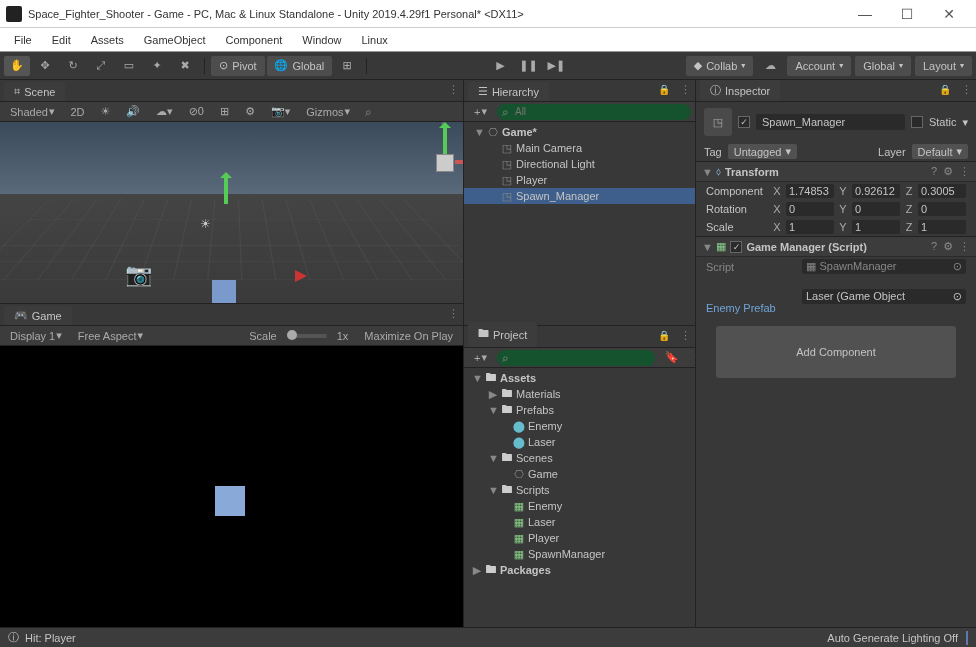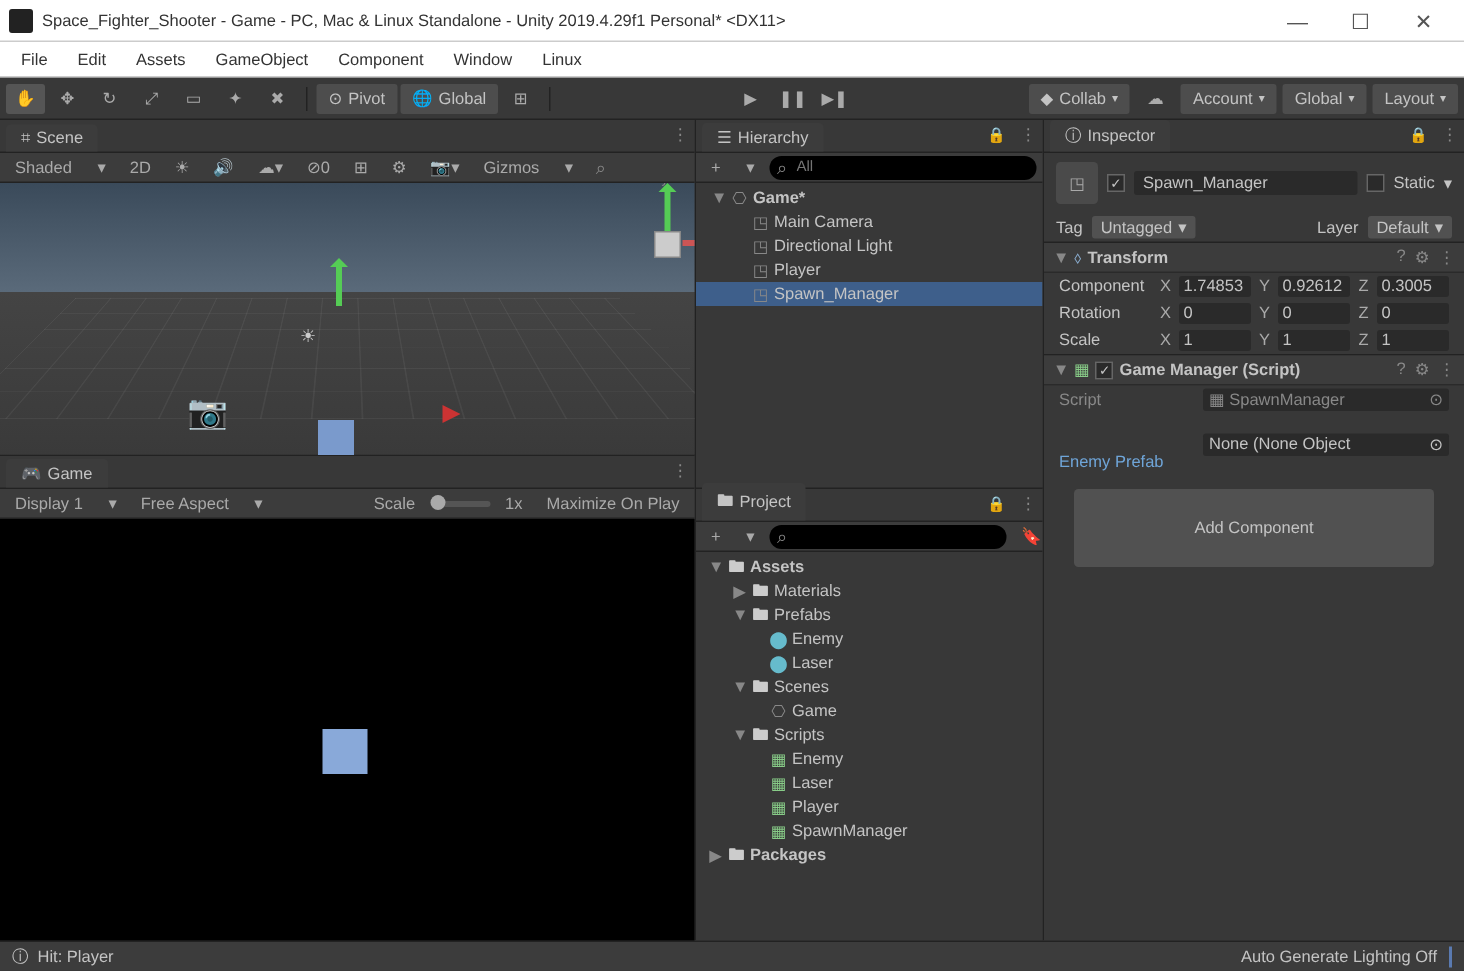--- a/index.html
+++ b/index.html
@@ -35,30 +35,30 @@
 .arrow-y::before { content: ''; position: absolute; top: -8px; left: -4px; border: 6px solid transparent; border-bottom-color: #5c5; }
 .arrow-x { position: absolute; left: 10px; top: 28px; width: 28px; height: 4px; background: #c55; }
 .arrow-x::before { content: ''; position: absolute; right: -8px; top: -4px; border: 6px solid transparent; border-left-color: #c55; }
 .gizmo-label { position: absolute; font-size: 9px; color: #888; }
 .camera-icon-scene { position: absolute; left: 125px; top: 140px; color: #eee; font-size: 22px; }
 .cube-scene { position: absolute; left: 212px; top: 158px; width: 24px; height: 24px; background: #7a9acc; }
 .light-icon-scene { position: absolute; left: 200px; top: 95px; color: #ccc; font-size: 12px; }
 .cone-red { position: absolute; left: 295px; top: 148px; width: 0; height: 0; border-left: 12px solid #c33; border-top: 6px solid transparent; border-bottom: 6px solid transparent; }
 .game-view { flex: 1; background: #000; position: relative; }
 .game-cube { position: absolute; left: 215px; top: 140px; width: 30px; height: 30px; background: #89a9d9; }
-.scene-tb-item { padding: 1px 6px; color: #aaa; cursor: pointer; display: flex; align-items: center; gap: 17px; border-radius: 2px; }
+.scene-tb-item { padding: 1px 6px; color: #aaa; cursor: pointer; display: flex; align-items: center; gap: 1px; border-radius: 2px; }
 .hierarchy-area { flex: 1; background: #383838; overflow: auto; padding: 2px 0; }
 .hier-row { display: flex; align-items: center; height: 16px; padding-left: 4px; color: #c4c4c4; cursor: pointer; gap: 2px; }
 .hier-row.selected { background: #3e5f8b; }
 .hier-arrow { width: 10px; text-align: center; color: #888; }
 .hier-icon { width: 14px; text-align: center; color: #888; }
 .project-browser { flex: 1; background: #383838; overflow: auto; padding: 2px 0; }
 .proj-row { display: flex; align-items: center; height: 16px; color: #c4c4c4; cursor: pointer; gap: 2px; }
 .proj-row.folder .hier-icon { color: #ccc; }
-.search-field { flex: 1; background: #000000; border: none; border-radius: 10px; height: 16px; padding: 0 8px 0 18px; color: #ccc; font-size: 10px; outline: none; }
+.search-field { flex: 1; background: #14532d; border: none; border-radius: 10px; height: 16px; padding: 0 8px 0 18px; color: #ccc; font-size: 10px; outline: none; }
 .search-wrap { position: relative; flex: 1; display: flex; align-items: center; }
 .search-wrap::before { content: "⌕"; position: absolute; left: 5px; color: #888; font-size: 12px; }
 .inspector-area { flex: 1; background: #383838; overflow: auto; }
 .insp-header { display: flex; align-items: center; padding: 6px 8px; gap: 6px; }
 .insp-cube { width: 28px; height: 28px; background: #4a4a4a; display: flex; align-items: center; justify-content: center; color: #aaa; border-radius: 3px; }
 .insp-namebox { flex: 1; background: #2a2a2a; padding: 2px 6px; color: #c4c4c4; border-radius: 2px; }
 .insp-row { display: flex; align-items: center; padding: 2px 8px; gap: 6px; }
 .insp-select { background: #515151; padding: 1px 6px; border-radius: 2px; display: flex; align-items: center; gap: 4px; cursor: pointer; }
 .component { border-top: 1px solid #222; }
 .comp-header { background: #3c3c3c; padding: 3px 6px; display: flex; align-items: center; gap: 4px; border-bottom: 1px solid #2a2a2a; }
@@ -438,21 +438,21 @@
         <div class="prop-row">
           <span class="prop-label" style="width:92px; color:#888;">Script</span>
           <div class="obj-field" style="color:#888;">
             <span><span>▦</span> <span>SpawnManager</span></span>
             <span>⊙</span>
           </div>
         </div>
         <div class="prop-row">
           <span class="prop-label link" style="width:92px;">Enemy Prefab</span>
           <div class="obj-field">
-            <span>None (None Object</span>
+            <span>Laser (Game Object</span>
             <span>⊙</span>
           </div>
         </div>
       </div>
 
       <div class="add-component">Add Component</div>
     </div>
   </div>
 </div>
 

